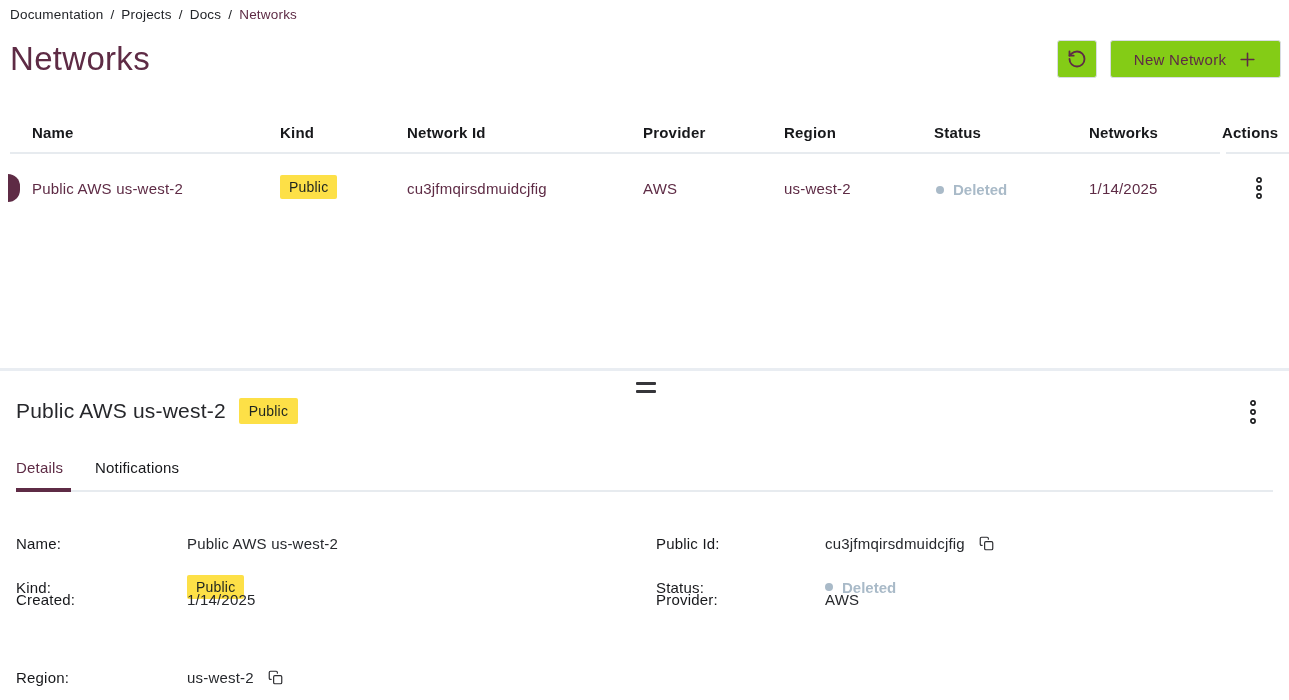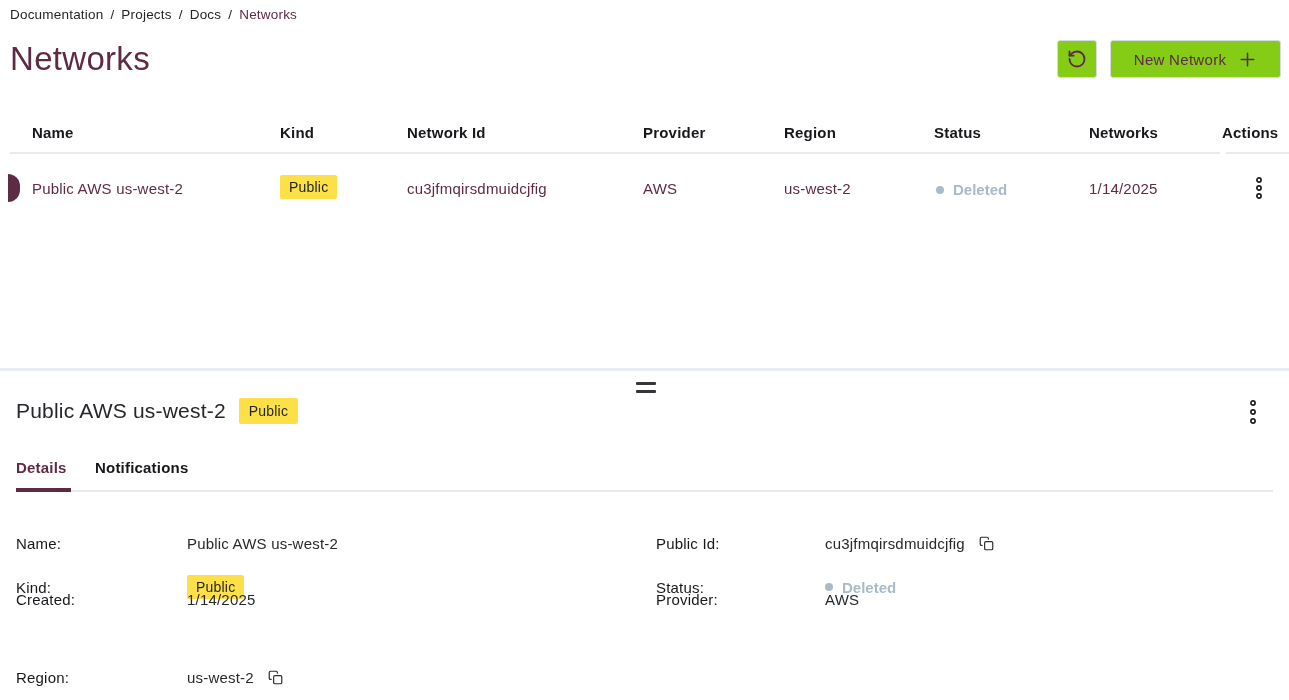--- a/index.html
+++ b/index.html
@@ -48,21 +48,21 @@
   .drawer-top { top:368px; left:0; width:1289px; height:3px; background:#e9edf2; }
   .drag-handle { left:624px; top:375px; width:44px; height:24px; display:flex;
     flex-direction:column; align-items:center; justify-content:center; gap:5px; cursor:row-resize; }
   .drag-bar { width:20px; height:3px; background:#36363a; border-radius:1px; }
 
   .drawer-title-row { left:16px; top:395px; display:flex; align-items:center; gap:13px; height:32px; }
   .drawer-title { font-size:21px; font-weight:400; color:#26272b; letter-spacing:0.2px; }
   .drawer-kebab { left:1240px; top:396px; width:26px; height:32px;
     display:flex; align-items:center; justify-content:center; }
 
-  .tab { position:absolute; top:459px; font-size:15px; font-weight:700; letter-spacing:0.2px; }
+  .tab { position:absolute; top:459px; font-size:15px; font-weight:400; letter-spacing:0.2px; }
   .tab-details { left:16px; color:#5e2b45; }
   .tab-notifications { left:95px; color:#17181b; }
   .tab-line { top:490px; left:16px; width:1257px; height:2px; background:#e7ebef; }
   .tab-active-line { top:488px; left:16px; width:55px; height:4px; background:#5e2b45; }
 
   
   .d-row { position:absolute; display:flex; align-items:center; height:30px; font-size:15px; }
   .d-row.colL { left:16px; }
   .d-row.colR { left:656px; }
   .d-label { font-weight:400; color:#17181b; letter-spacing:0.2px; }

